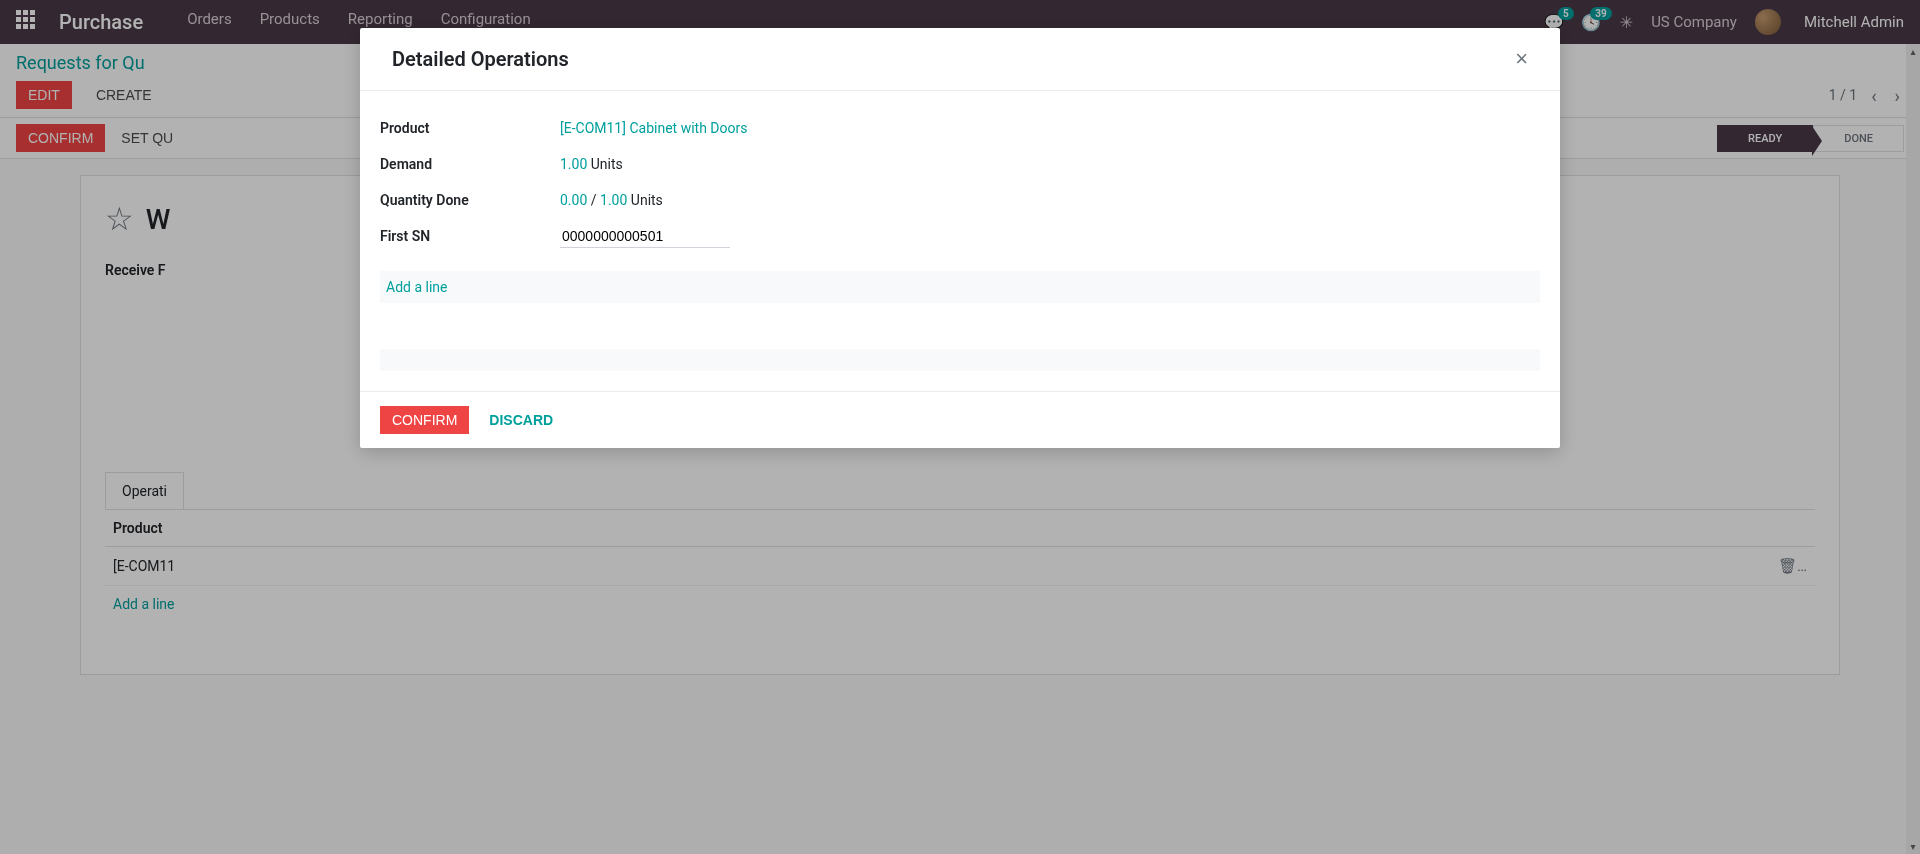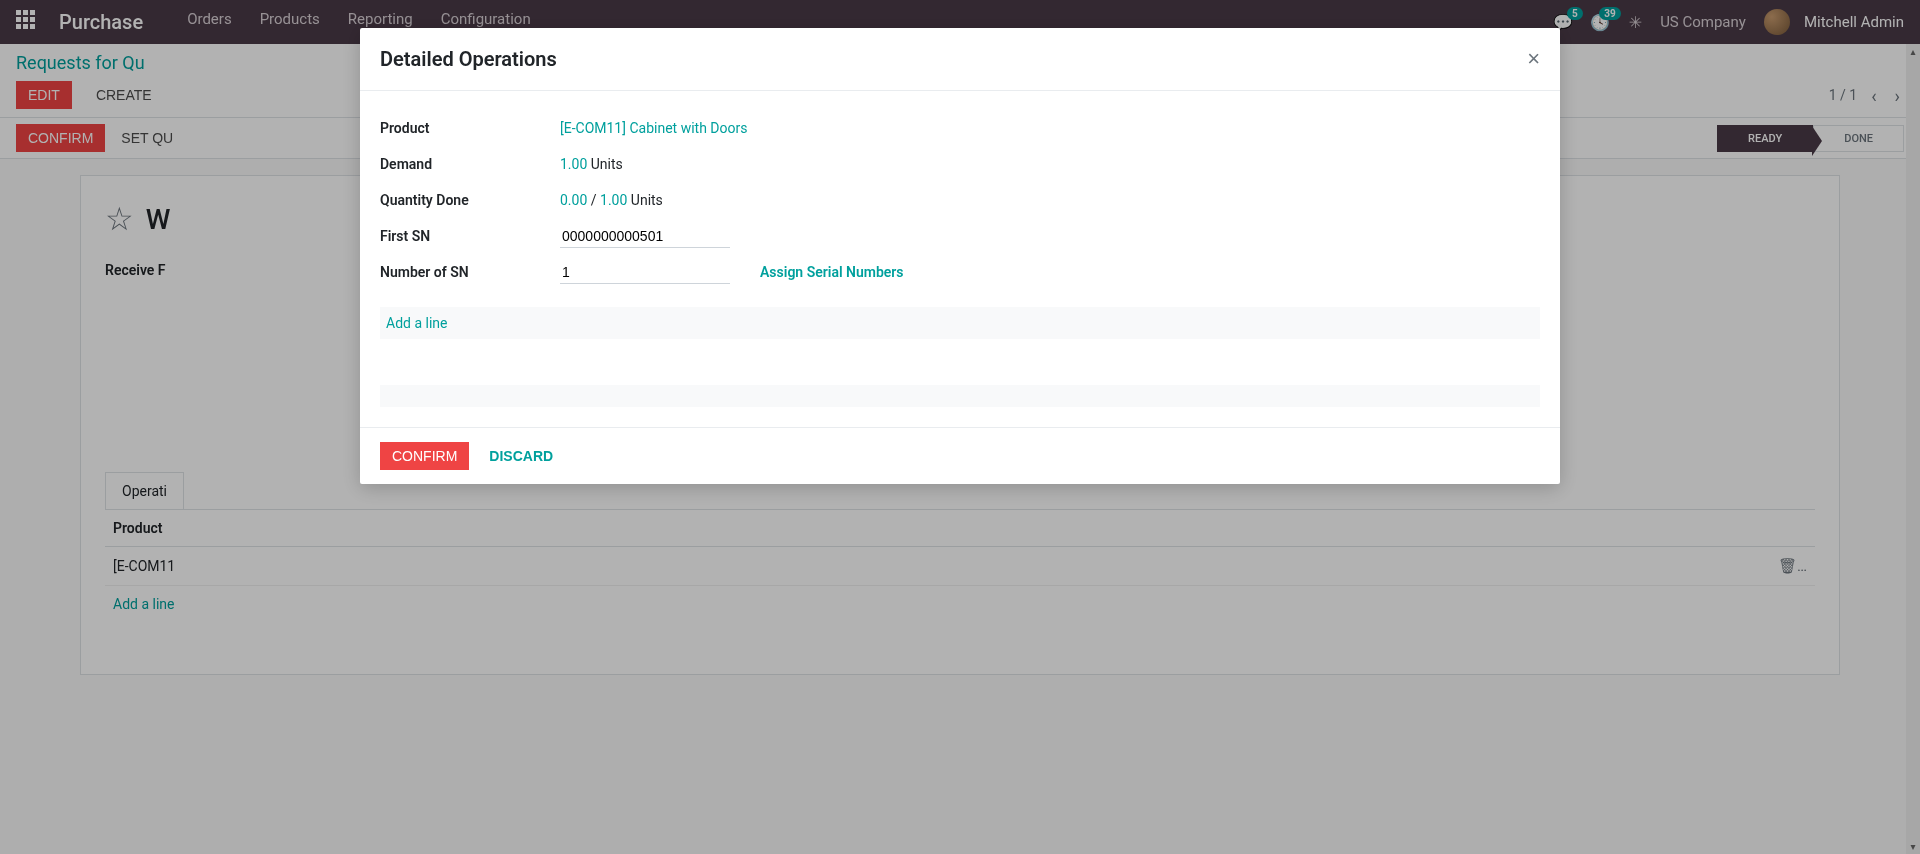--- a/index.html
+++ b/index.html
@@ -9,21 +9,21 @@
     .navbar { background: #4a3a47; color: #fff; height: 44px; display: flex; align-items: center; padding: 0 16px; position: relative; }
     .navbar-left { display: flex; align-items: flex-start; gap: 24px; }
     .apps-icon { display: grid; grid-template-columns: repeat(3, 5px); grid-template-rows: repeat(3, 5px); gap: 2px; cursor: pointer; }
     .apps-icon span { background: #fff; width: 5px; height: 5px; }
     .brand { font-size: 20px; font-weight: 500; color: #fff; }
     .nav-menu { display: flex; gap: 28px; margin-left: 20px; }
     .nav-menu a { color: #d8d0d5; text-decoration: none; font-size: 15px; }
     .navbar-right { margin-left: auto; display: flex; align-items: center; gap: 18px; }
     .nav-icon { color: #d8d0d5; font-size: 16px; position: relative; }
     .badge { position: absolute; top: -6px; right: -10px; background: #00a09d; color: #fff; font-size: 10px; border-radius: 8px; padding: 1px 5px; font-weight: bold; }
-    .user-area { display: flex; align-items: center; gap: 14px; }
+    .user-area { display: flex; align-items: center; gap: 23px; }
     .avatar { width: 26px; height: 26px; border-radius: 50%; background: radial-gradient(circle at 30% 30%, #c89b6e, #7a5a3a); }
     .username { color: #fff; font-size: 15px; }
     
     
     .control-panel { background: #fff; padding: 8px 16px; border-bottom: 1px solid #dee2e6; }
     .breadcrumb { color: #00a09d; font-size: 18px; margin-bottom: 8px; }
     .cp-buttons { display: flex; align-items: center; gap: 12px; }
     .btn { border: none; padding: 6px 12px; font-size: 14px; cursor: pointer; font-weight: 500; }
     .btn-primary { background: #ef4444; color: #fff; }
     .btn-secondary { background: transparent; color: #4c4c4c; }
@@ -47,21 +47,21 @@
     .form-field-label { font-weight: 600; display: inline-block; width: 120px; }
     .tabs { border-bottom: 1px solid #dee2e6; margin-top: 40px; }
     .tab { display: inline-block; padding: 10px 16px; border: 1px solid #dee2e6; border-bottom: none; background: #fff; font-size: 14px; }
     .table-header { display: flex; padding: 10px 8px; border-bottom: 1px solid #dee2e6; font-weight: 600; }
     .table-row { display: flex; padding: 10px 8px; border-bottom: 1px solid #f0f0f0; align-items: center; }
     .add-line { color: #00a09d; cursor: pointer; padding: 10px 8px; }
     
     
     .modal-backdrop { position: fixed; inset: 0; background: rgba(0,0,0,0.3); z-index: 100; }
     .modal { position: fixed; top: 28px; left: 50%; transform: translateX(-50%); width: 1200px; background: #fff; z-index: 101; box-shadow: 0 4px 20px rgba(0,0,0,0.2); border-radius: 2px; }
-    .modal-header { padding: 18px 20px; border-bottom: 1px solid #e9ecef; display: flex; align-items: center; }
+    .modal-header { padding: 18px 32px; border-bottom: 1px solid #e9ecef; display: flex; align-items: center; }
     .modal-title { font-size: 20px; font-weight: 600; }
     .modal-close { margin-left: auto; font-size: 22px; color: #6c757d; cursor: pointer; background: none; border: none; }
     .modal-body { padding: 20px; }
     .modal-footer { padding: 14px 20px; border-top: 1px solid #e9ecef; display: flex; gap: 8px; }
     
     .modal-form-row { display: flex; align-items: center; min-height: 34px; margin-bottom: 2px; }
     .modal-label { width: 180px; font-weight: 600; font-size: 14px; }
     .modal-value { font-size: 14px; }
     .modal-value.link { color: #00a09d; }
     .modal-input { border: none; border-bottom: 1px solid #ced4da; padding: 3px 2px; font-size: 14px; width: 170px; background: transparent; }
@@ -198,25 +198,20 @@
         <span style="color:#00a09d;">0.00</span>
         <span>/</span>
         <span style="color:#00a09d;">1.00</span>
         <span>Units</span>
       </div>
     </div>
     <div class="modal-form-row">
       <div class="modal-label">First SN</div>
       <input class="modal-input" value="0000000000501" style="">
     </div>
-    <div class="modal-form-row">
-      <div class="modal-label">Number of SN</div>
-      <input class="modal-input" value="1" style="">
-      <span class="assign-link">Assign Serial Numbers</span>
-    </div>
 
     <div class="detail-table">
       <div class="detail-body">
         <div class="detail-add-line">Add a line</div>
       </div>
       <div class="detail-spacer"></div>
       <div class="detail-footer-bar"></div>
     </div>
   </div>
   <div class="modal-footer">

